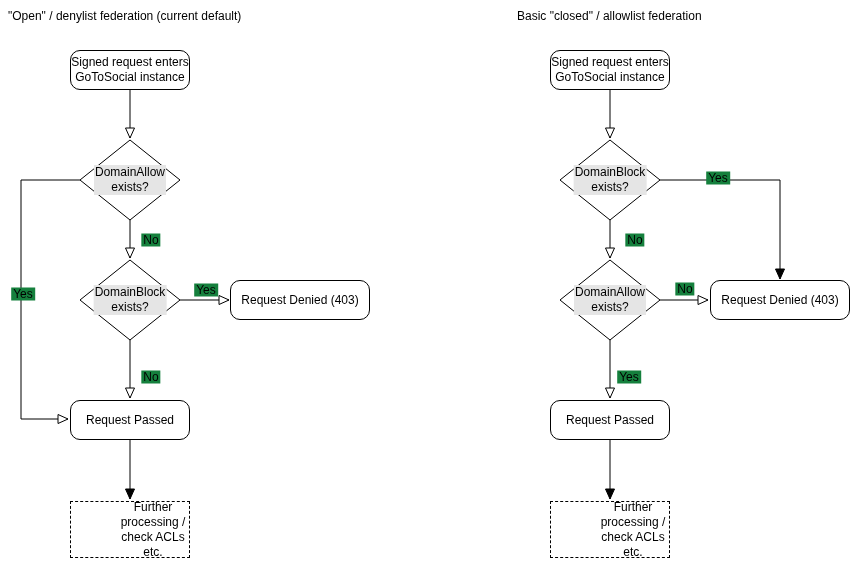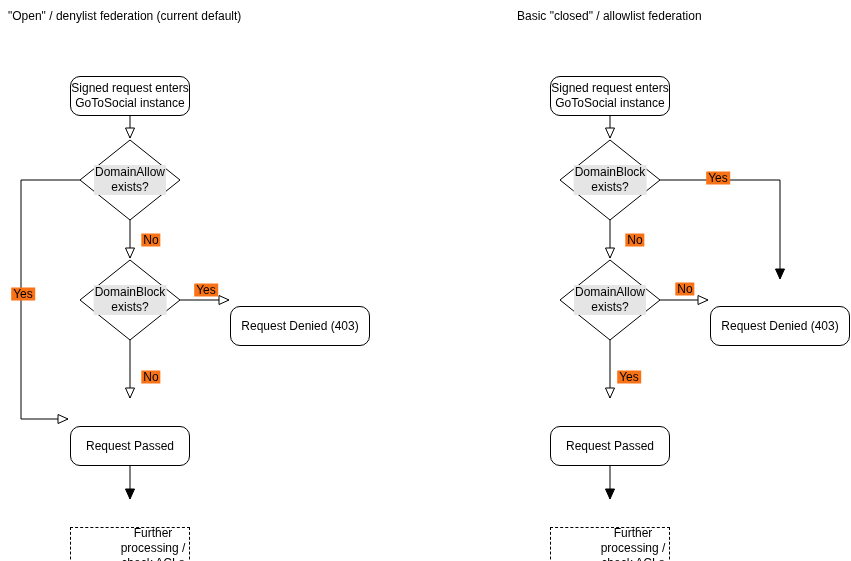--- a/index.html
+++ b/index.html
@@ -7,31 +7,31 @@
     position:relative; width:851px; height:561px; background:#ffffff;
     font-family:"Liberation Sans", sans-serif; font-size:12px; color:#000000;
     overflow:hidden;
   }
   .layer { position:absolute; left:0; top:0; }
   .chart-title { position:absolute; white-space:nowrap; }
   .node {
     position:absolute; box-sizing:border-box; background:#ffffff;
     border:1px solid #000000; border-radius:10px;
     display:flex; align-items:center; justify-content:center;
-    text-align:center; white-space:pre-line; line-height:15px;margin-top:26px;
+    text-align:center; white-space:pre-line; line-height:15px;
   }
   .node.dashed { border:1px dashed #000000; border-radius:0;padding-left:46px; }
   .diamond-label {
     position:absolute; transform:translate(-50%,-50%);
     text-align:center; white-space:pre-line; background:#e5e5e5;
     line-height:15px; padding:0 1px;
   }
   .edge-label {
     position:absolute; transform:translate(-50%,-50%);
-    background:#f97316; padding:0 2px; line-height:13px; white-space:nowrap;
+    background:#15803d; padding:0 2px; line-height:13px; white-space:nowrap;
   }
   svg path, svg polygon { stroke:#000000; stroke-width:1; }
 </style>
 </head>
 <body>
 
 <div class="canvas">
 
   <svg class="layer" width="851" height="561" viewBox="0 0 851 561">
     <defs>

